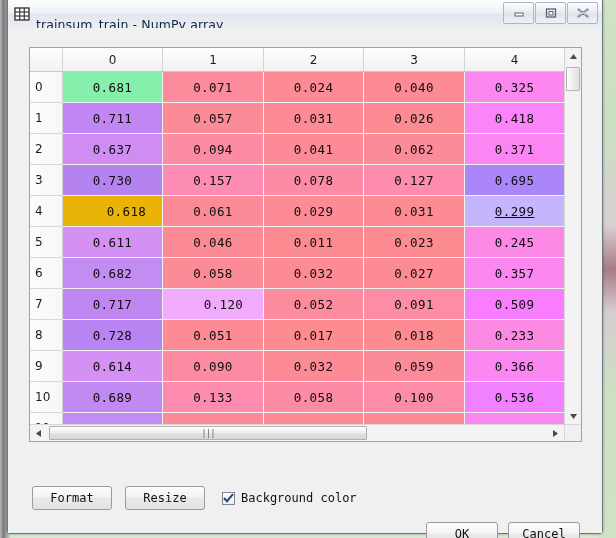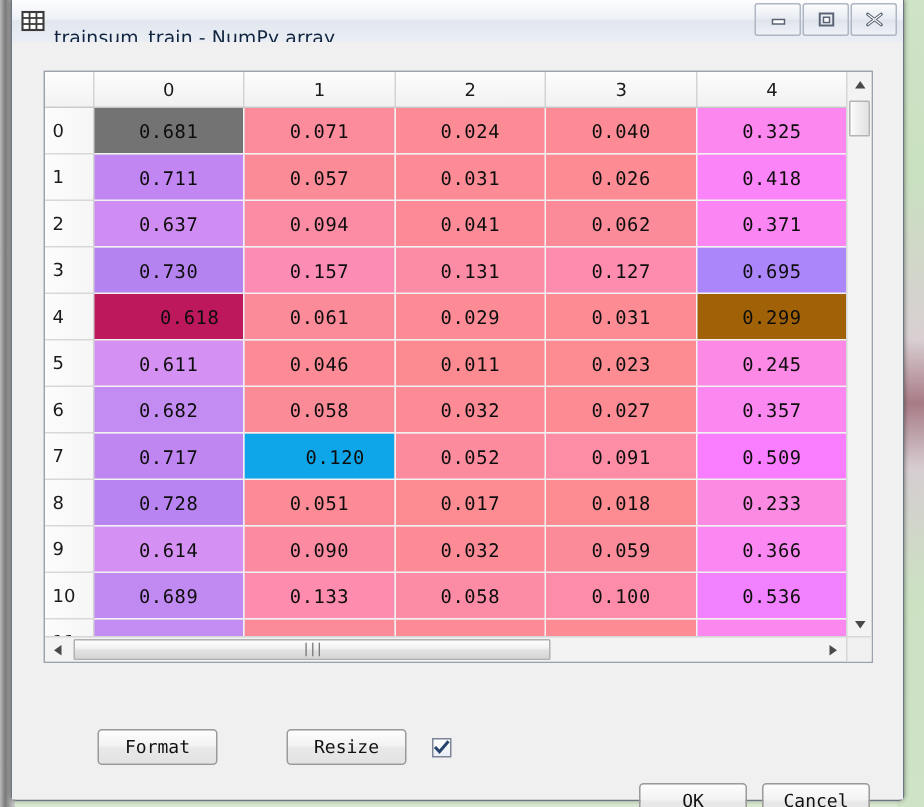--- a/index.html
+++ b/index.html
@@ -254,21 +254,20 @@
     color: #111;
     background: linear-gradient(180deg,#fdfdfd 0%,#f3f3f3 45%,#e9e9e9 52%,#e2e2e2 100%);
     border: 1px solid #9a9a9a;
     border-radius: 3px;
     height: 24px;
     padding: 0 10px;
     min-width: 80px;
     text-align: center;
     line-height: 22px;
     box-sizing: border-box;
-    margin-left: 33px;
   }
   #bgcolor-wrap {
     display: flex;
     align-items: center;
     gap: 6px;
     margin-left: 4px;
   }
   #bgcolor-box {
     width: 13px; height: 13px;
     border: 1px solid #7c8695;
@@ -366,21 +365,21 @@
                 <th class="colhead">1</th>
                 <th class="colhead">2</th>
                 <th class="colhead">3</th>
                 <th class="colhead">4</th>
                 <th class="colhead">5</th>
               </tr>
             </thead>
             <tbody id="grid-body">
                 <tr>
                   <th class="rowhead">0</th>
-                  <td class="cell" style="background: #737373;">0.681</td>
+                  <td class="cell" style="background: #86efac;">0.681</td>
                   <td class="cell" style="background: rgb(252, 139, 156); text-align: center;">0.071</td>
                   <td class="cell" style="background: rgb(252, 139, 149);">0.024</td>
                   <td class="cell" style="background: rgb(252, 139, 149); margin-top: 33px;">0.040</td>
                   <td class="cell" style="background: rgb(251, 135, 239);">0.325</td>
                   <td class="cell" style="background: rgb(252, 139, 160);"></td>
                 </tr>
                 <tr>
                   <th class="rowhead">1</th>
                   <td class="cell" style="background: rgb(193, 134, 242);">0.711</td>
                   <td class="cell" style="background: rgb(252, 139, 152);">0.057</td>
@@ -395,32 +394,32 @@
                   <td class="cell" style="background: rgb(252, 139, 164);">0.094</td>
                   <td class="cell" style="background: rgb(252, 139, 151);">0.041</td>
                   <td class="cell" style="background: rgb(252, 139, 154);">0.062</td>
                   <td class="cell" style="background: rgb(251, 134, 243);">0.371</td>
                   <td class="cell" style="background: rgb(252, 139, 156);"></td>
                 </tr>
                 <tr>
                   <th class="rowhead">3</th>
                   <td class="cell" style="background: rgb(181, 131, 240);">0.730</td>
                   <td class="cell" style="background: rgb(253, 140, 181);">0.157</td>
-                  <td class="cell" style="background: rgb(252, 139, 165);">0.131</td>
+                  <td class="cell" style="background: rgb(252, 139, 165);">0.078</td>
                   <td class="cell" style="background: rgb(253, 140, 174);">0.127</td>
                   <td class="cell" style="background: rgb(171, 134, 251);">0.695</td>
                   <td class="cell" style="background: rgb(142, 133, 254);"></td>
                 </tr>
                 <tr>
                   <th class="rowhead">4</th>
-                  <td class="cell" style="background: #be185d; padding-left: 28px;">0.618</td>
+                  <td class="cell" style="background: #eab308; padding-left: 28px;">0.618</td>
                   <td class="cell" style="background: rgb(252, 139, 154);">0.061</td>
                   <td class="cell" style="background: rgb(252, 139, 149);">0.029</td>
                   <td class="cell" style="background: rgb(252, 139, 148);">0.031</td>
-                  <td class="cell" style="background: #a16207;">0.299</td>
+                  <td class="cell" style="background: #c4b5fd; text-decoration: underline;">0.299</td>
                   <td class="cell" style="background: rgb(252, 139, 160);"></td>
                 </tr>
                 <tr>
                   <th class="rowhead">5</th>
                   <td class="cell" style="background: rgb(213, 144, 243);">0.611</td>
                   <td class="cell" style="background: rgb(252, 139, 150);">0.046</td>
                   <td class="cell" style="background: rgb(252, 139, 145);">0.011</td>
                   <td class="cell" style="background: rgb(252, 139, 146);">0.023</td>
                   <td class="cell" style="background: rgb(251, 137, 229);">0.245</td>
                   <td class="cell" style="background: rgb(252, 139, 162);"></td>
@@ -430,21 +429,21 @@
                   <td class="cell" style="background: rgb(195, 140, 242);">0.682</td>
                   <td class="cell" style="background: rgb(252, 139, 152);">0.058</td>
                   <td class="cell" style="background: rgb(252, 139, 150);">0.032</td>
                   <td class="cell" style="background: rgb(252, 139, 147);">0.027</td>
                   <td class="cell" style="background: rgb(251, 135, 241); margin-left: 16px;">0.357</td>
                   <td class="cell" style="background: rgb(252, 139, 157);"></td>
                 </tr>
                 <tr>
                   <th class="rowhead">7</th>
                   <td class="cell" style="background: rgb(191, 134, 242);">0.717</td>
-                  <td class="cell" style="background: #0ea5e9; padding-left: 21px;">0.120</td>
+                  <td class="cell" style="background: #f0abfc; padding-left: 21px;">0.120</td>
                   <td class="cell" style="background: rgb(252, 139, 158);">0.052</td>
                   <td class="cell" style="background: rgb(253, 140, 165);">0.091</td>
                   <td class="cell" style="background: rgb(249, 125, 255);">0.509</td>
                   <td class="cell" style="background: rgb(197, 135, 247);"></td>
                 </tr>
                 <tr>
                   <th class="rowhead">8</th>
                   <td class="cell" style="background: rgb(184, 132, 241);">0.728</td>
                   <td class="cell" style="background: rgb(252, 139, 150);">0.051</td>
                   <td class="cell" style="background: rgb(252, 139, 146);">0.017</td>
@@ -518,20 +517,21 @@
 
       <div id="toolbar">
         <div class="push-btn">Format</div>
         <div class="push-btn">Resize</div>
         <div id="bgcolor-wrap">
           <span id="bgcolor-box">
             <svg width="11" height="10" viewBox="0 0 11 10">
               <path d="M1 5 L4 8.2 L10 1.2" stroke="#27446e" stroke-width="2" fill="none"></path>
             </svg>
           </span>
+          <span id="bgcolor-label">Background color</span>
         </div>
       </div>
 
       <div id="dialog-buttons">
         <div class="dlg-btn">OK</div>
         <div class="dlg-btn">Cancel</div>
       </div>
 
     </div>
   </div>

